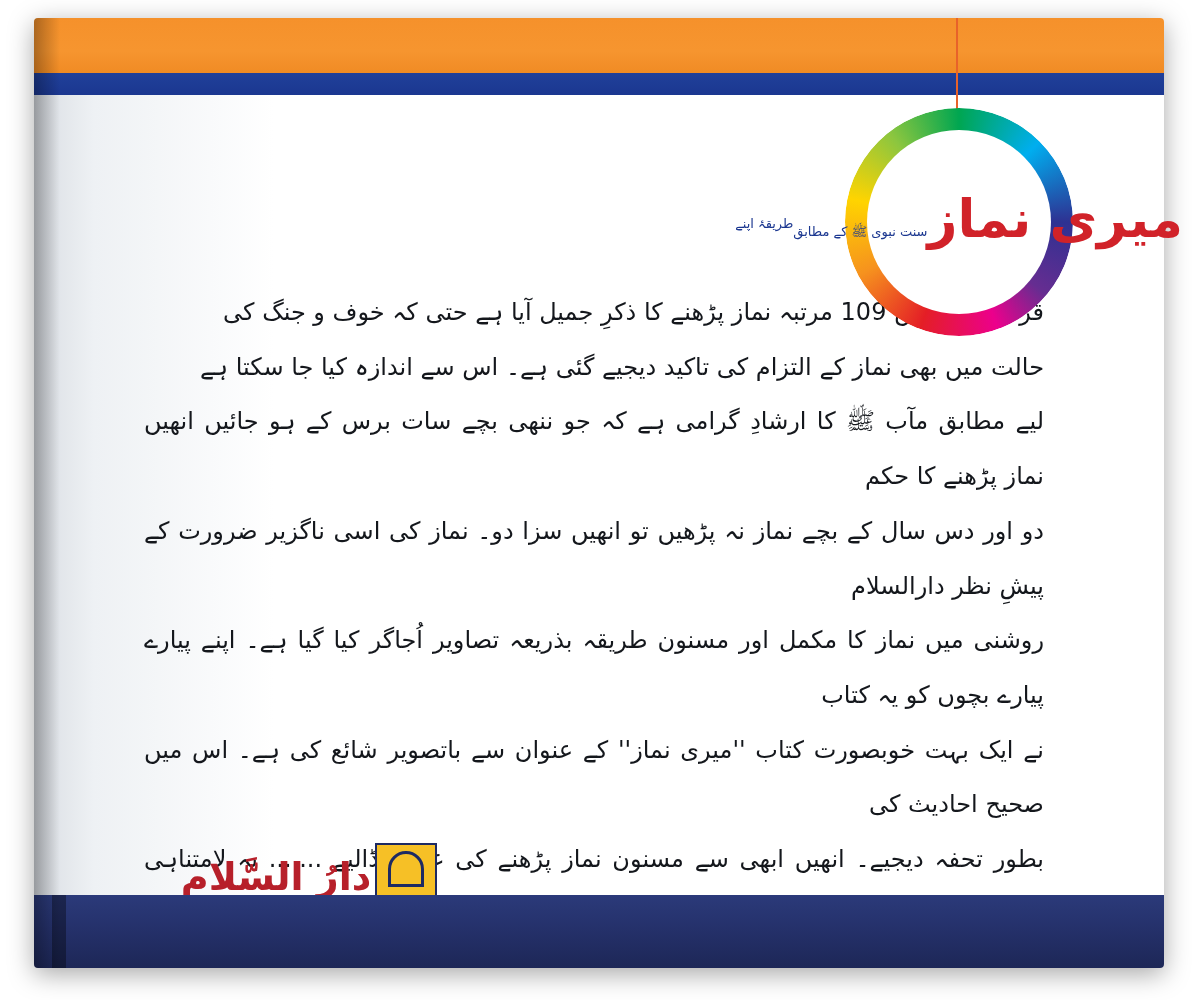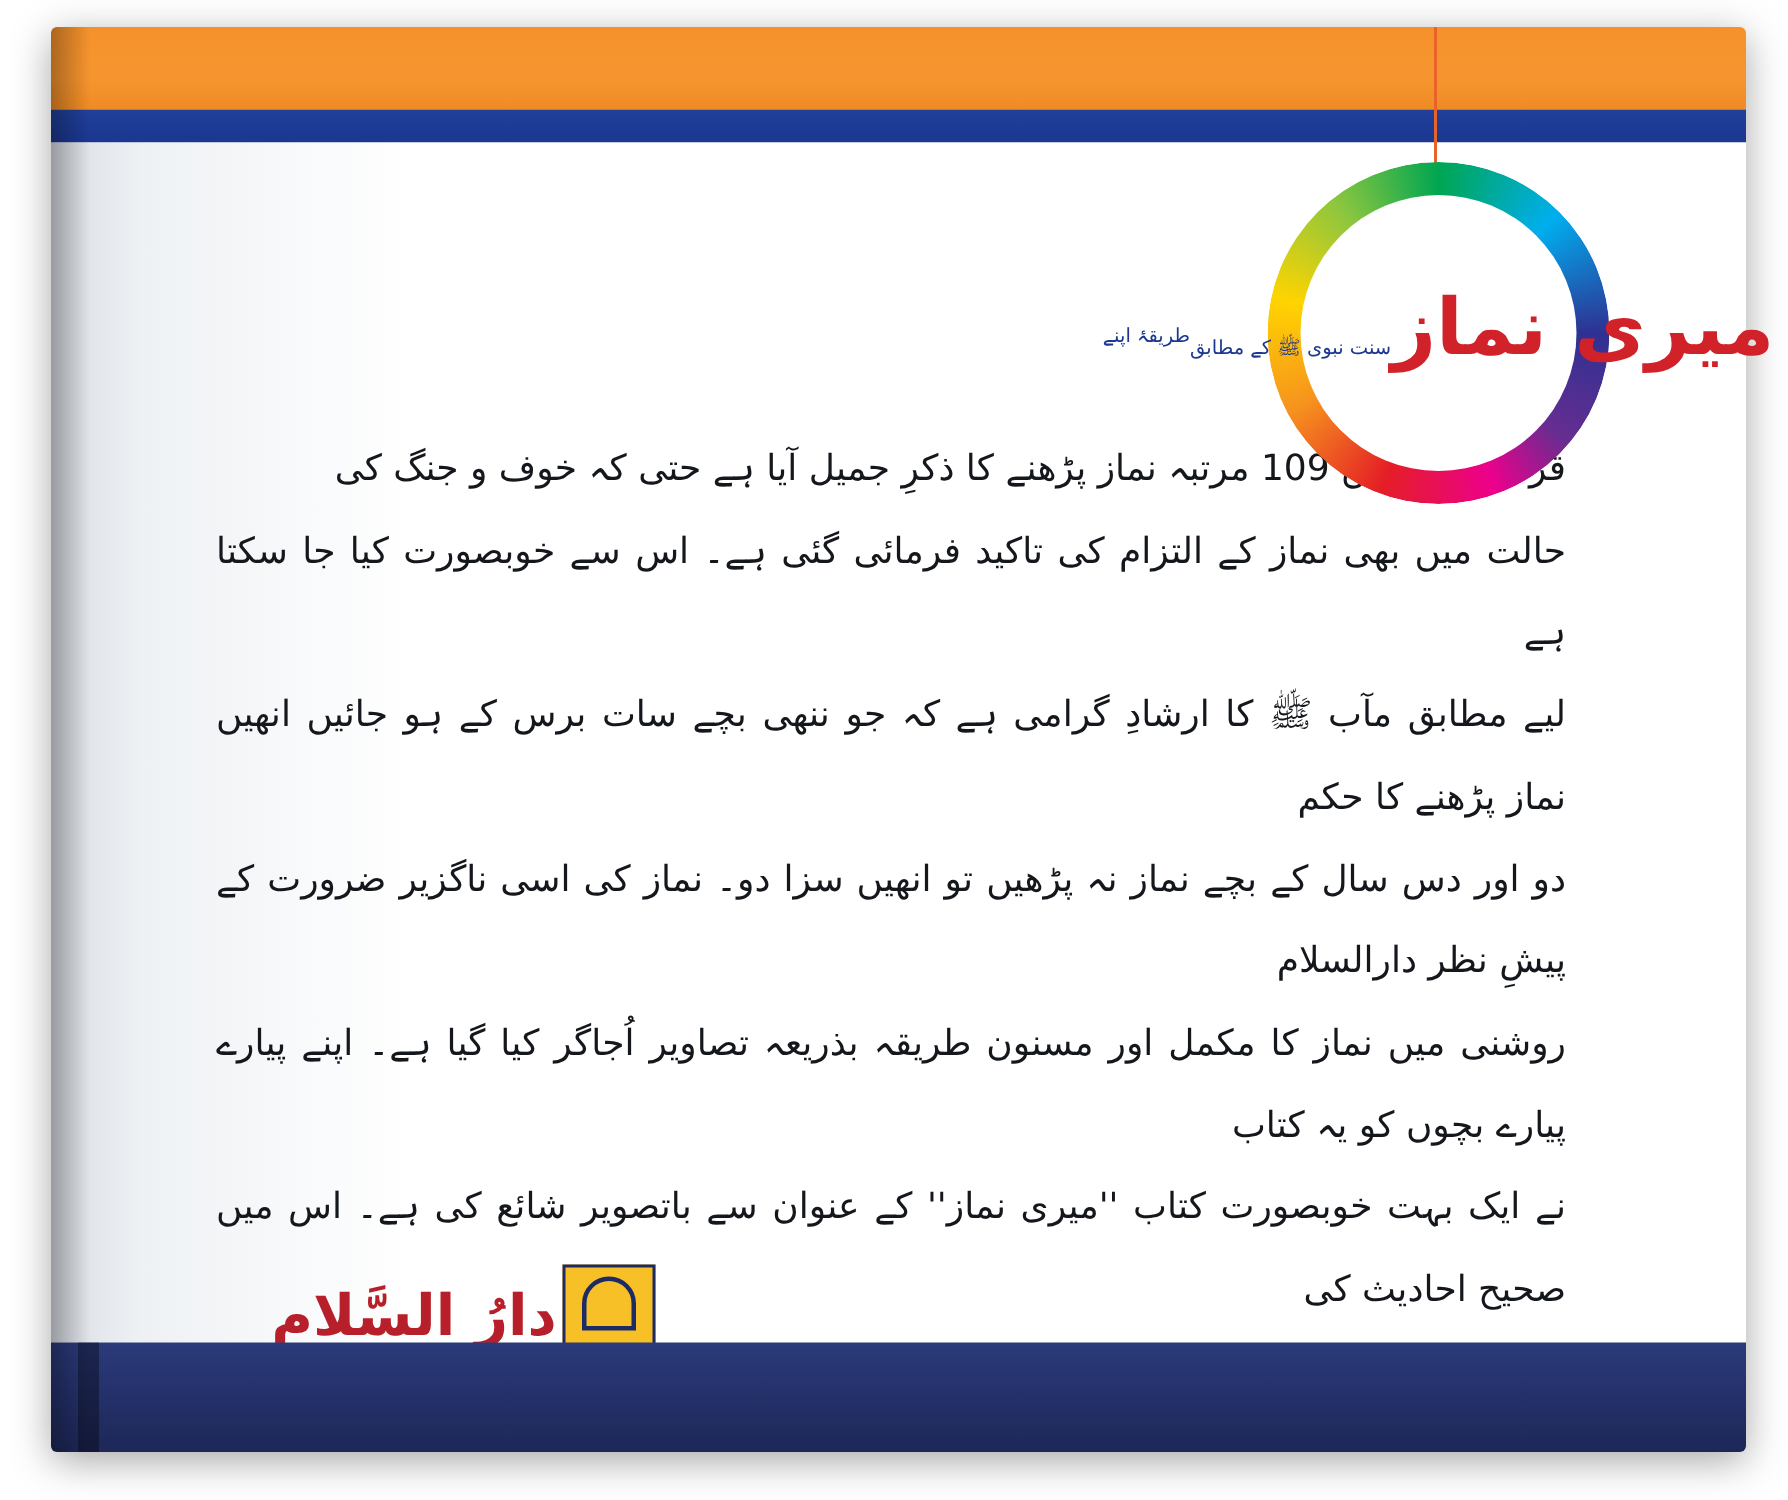--- a/index.html
+++ b/index.html
@@ -258,21 +258,21 @@
 
   <div class="book">
 
     <div class="band-orange"></div>
     <div class="band-blue-top"></div>
 
     <div class="page-field">
 
       <div class="blurb">
         <p>قرآن کریم میں 109 مرتبہ نماز پڑھنے کا ذکرِ جمیل آیا ہے حتی کہ خوف و جنگ کی</p>
-        <p>حالت میں بھی نماز کے التزام کی تاکید فرمائی گئی ہے۔ اس سے خوبصورت کیا جا سکتا ہے</p>
+        <p>حالت میں بھی نماز کے التزام کی تاکید دیجیے گئی ہے۔ اس سے اندازہ کیا جا سکتا ہے</p>
         <p>لیے مطابق مآب ﷺ کا ارشادِ گرامی ہے کہ جو ننھی بچے سات برس کے ہو جائیں انھیں نماز پڑھنے کا حکم</p>
         <p>دو اور دس سال کے بچے نماز نہ پڑھیں تو انھیں سزا دو۔ نماز کی اسی ناگزیر ضرورت کے پیشِ نظر دارالسلام</p>
         <p>روشنی میں نماز کا مکمل اور مسنون طریقہ بذریعہ تصاویر اُجاگر کیا گیا ہے۔ اپنے پیارے پیارے بچوں کو یہ کتاب</p>
         <p>نے ایک بہت خوبصورت کتاب ''میری نماز'' کے عنوان سے باتصویر شائع کی ہے۔ اس میں صحیح احادیث کی</p>
         <p>بطور تحفہ دیجیے۔ انھیں ابھی سے مسنون نماز پڑھنے کی عادت ڈالیے ....... یہ لامتناہی حسنات و برکات کے</p>
 
       </div>
 
       <div class="publisher">
         <div class="pub-row">

